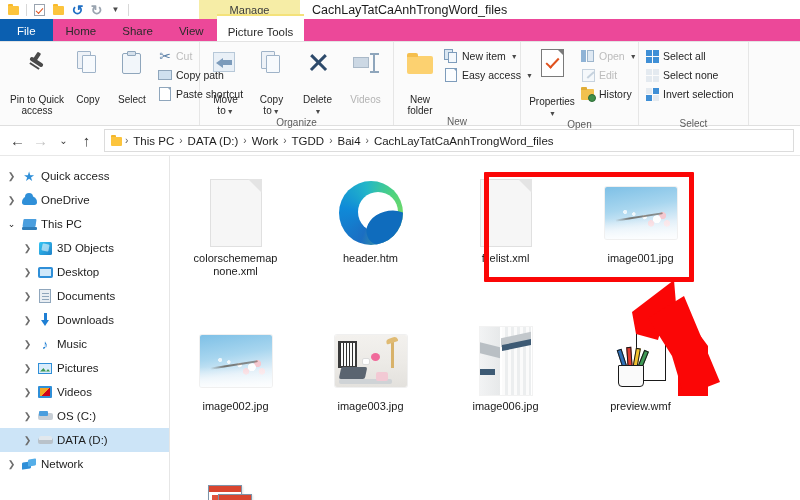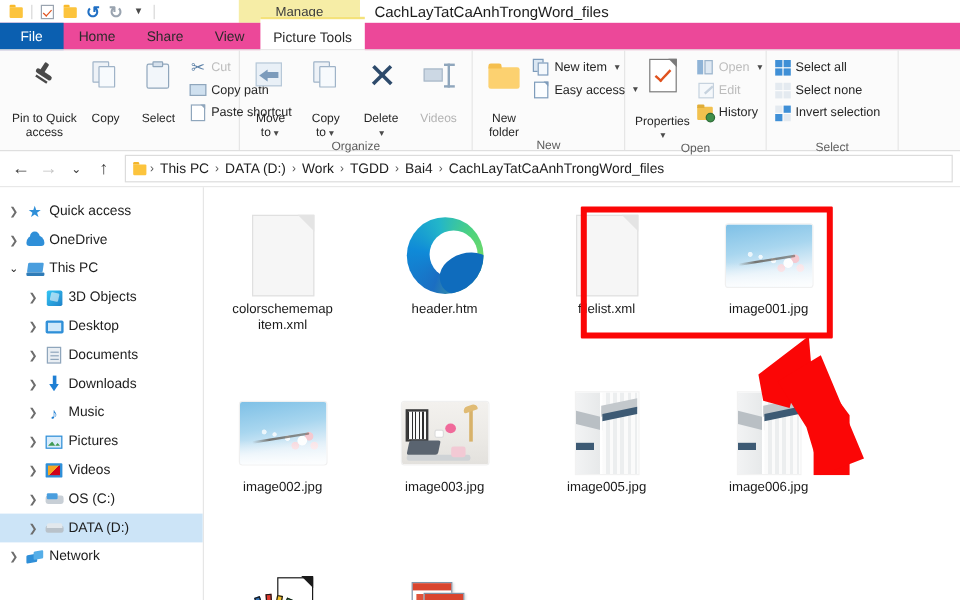--- a/index.html
+++ b/index.html
@@ -779,21 +779,21 @@
 
     <div class="content">
       <div class="grid">
 
         <div class="cell">
           <div class="thumbwrap">
               <div class="t-doc"></div>
             </div>
           <div class="fname">
             <span>colorschememap</span><br>
-            <span>item.xml</span>
+            <span>none.xml</span>
           </div>
         </div>
 
         <div class="cell">
           <div class="thumbwrap">
               <div class="t-edge"></div>
             </div>
           <div class="fname">header.htm</div>
         </div>
 
@@ -833,34 +833,20 @@
                   <span class="lamph"></span>
                   <span class="mug"></span>
               <span class="flower"></span>
                   <span class="box"></span>
             </div>
               </div>
           </div>
           <div class="fname">image003.jpg</div>
         </div>
 
-        <div class="cell">
-          <div class="thumbwrap">
-            <div class="bldg">
-                <span class="wallL"></span>
-                <span class="roofL"></span>
-                <span class="bandL"></span>
-              <span class="gapline"></span>
-                <span class="wallR"></span>
-                <span class="roofR"></span>
-                <span class="bandR"></span>
-              </div>
-          </div>
-          <div class="fname">image005.jpg</div>
-        </div>
 
         <div class="cell">
           <div class="thumbwrap">
             <div class="bldg">
                 <span class="wallL"></span>
                 <span class="roofL"></span>
                 <span class="bandL"></span>
               <span class="gapline"></span>
                 <span class="wallR"></span>
                 <span class="roofR"></span>

